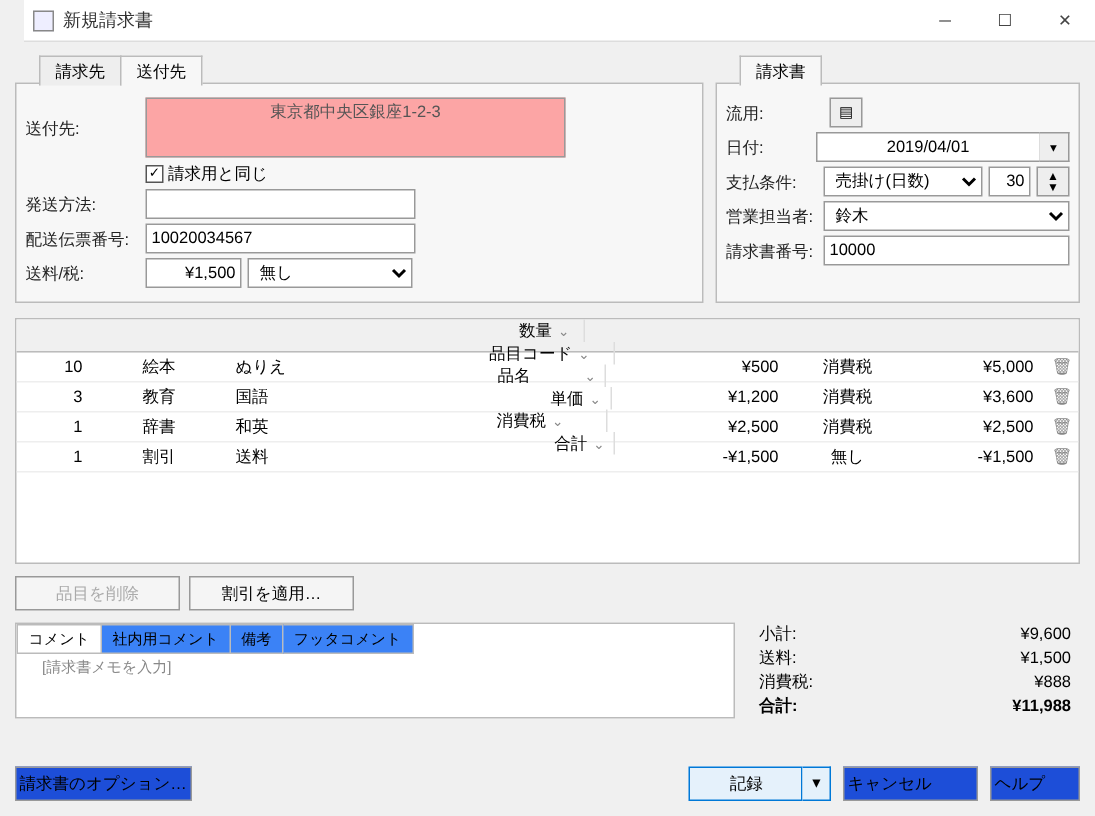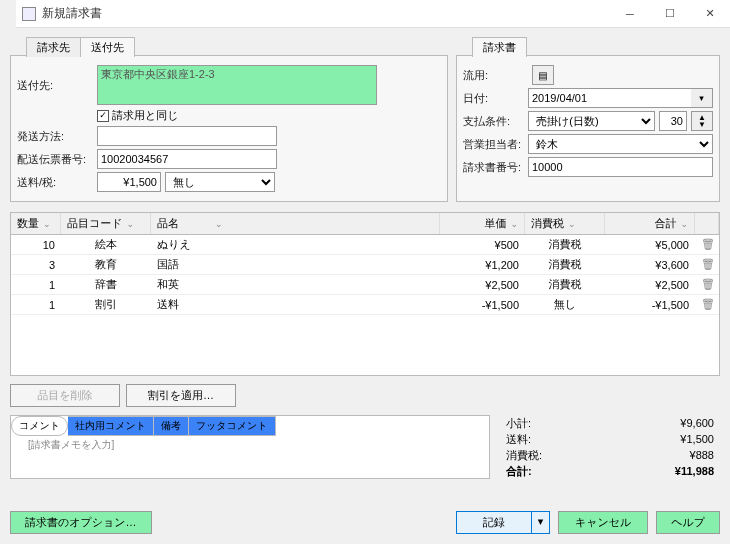--- a/index.html
+++ b/index.html
@@ -6,44 +6,44 @@
 body { background: #f0f0f0; width: 730px; height: 544px; overflow: hidden; }
 .titlebar { height: 28px; background: #fff; display: flex; align-items: center; padding: 0 0 0 6px; border-bottom: 1px solid #ddd; margin-left: 16px; }
 .titlebar .icon { width: 14px; height: 14px; border: 1px solid #888; background: #eef; margin-right: 6px; }
 .titlebar .title { flex: 1; color: #333; font-size: 12px; }
 .titlebar .winbtn { width: 40px; height: 28px; display: flex; align-items: center; justify-content: center; color: #444; }
 
 .content { padding: 8px 10px; }
 .toprow { display: flex; gap: 8px; }
 .panel { border: 1px solid #bbb; background: #f7f7f7; padding: 6px; position: relative; }
 .leftpanel { flex: 1; min-width: 0; }
-.rightpanel { width: 264px; }
+.rightpanel { width: 243px; }
 
 .tabs { position: absolute; top: -19px; left: 15px; display: flex; }
 .tab { padding: 2px 10px; border: 1px solid #bbb; background: #eee; border-bottom: none; margin-right: -1px; }
 .tab.active { background: #f7f7f7; z-index: 1; }
 
 .toprow .panel { margin-top: 19px; }
 
 .formrow { display: flex; align-items: center; margin: 3px 0; }
 .formrow label { width: 80px; color: #222; }
 input[type=text], select, textarea { border: 1px solid #999; background: #fff; padding: 1px 3px; font-size: 11px; }
 input[type=text] { height: 20px; }
 select { height: 20px; }
 textarea { resize: none; }
-.readonly { background: #86efac; color: #555; }
+.readonly { background: #fca5a5; color: #555; text-align: center; }
 .numright { text-align: right; }
 
 .checkbox { display: flex; align-items: center; gap: 3px; }
 .checkbox .box { width: 12px; height: 12px; border: 1px solid #555; background: #fff; display: flex; align-items: center; justify-content: center; color: #000; font-size: 9px; line-height: 1; }
 
 .iconbtn { width: 22px; height: 20px; border: 1px solid #999; background: #eee; display: flex; align-items: center; justify-content: center; }
 
 .table { margin-top: 10px; border: 1px solid #bbb; background: #fff; }
-.thead { display: flex; border-bottom: 1px solid #bbb; background: #f0f0f0; height: 22px; align-items: center; }
+.thead { display: flex; border-bottom: 1px solid #bbb; background: #f0f0f0; height: 22px; align-items: center; flex-direction: column; }
 .th { padding: 0 6px; display: flex; align-items: center; gap: 4px; border-right: 1px solid #ddd; height: 100%; }
 .th .arrow { color: #888; font-size: 9px; }
 .tbody { height: 140px; overflow: auto; }
 .tr { display: flex; height: 20px; align-items: center; border-bottom: 1px solid #eee; }
 .td { padding: 0 6px; }
 .col-qty { width: 50px; text-align: right; }
 .col-code { width: 90px; text-align: center; }
 .col-name { flex: 1; gap: 36px; }
 .col-price { width: 85px; text-align: right; }
 .col-tax { width: 80px; text-align: center; }
@@ -52,30 +52,30 @@
 
 .btnrow { display: flex; gap: 6px; margin-top: 8px; }
 .btn { border: 1px solid #999; background: #f5f5f5; padding: 3px 10px; min-width: 110px; text-align: center; }
 .btn.disabled { color: #aaa; }
 
 .bottomrow { display: flex; gap: 10px; margin-top: 8px; }
 .comments { flex: 1; border: 1px solid #bbb; background: #fff; position: relative; padding-top: 20px; height: 64px; }
 .ctabs { position: absolute; top: 0; left: 0; display: flex; }
 .ctab { padding: 2px 7px; border: 1px solid #bbb; border-left: none; background: #3b82f6; font-size: 10px; }
 .ctab:first-child { border-left: 1px solid #bbb; }
-.ctab.active { background: #fff; border-radius: 10px; }
+.ctab.active { background: #fff; }
 .comments .body { padding: 2px 17px; color: #888; font-size: 10px; }
 
 .totals { width: 220px; }
 .totals .trow { display: flex; justify-content: space-between; padding: 0 6px; line-height: 16px; }
 .totals .trow.bold { font-weight: bold; }
 
 .footer { position: absolute; bottom: 10px; left: 10px; right: 10px; display: flex; align-items: center; gap: 8px; }
 .footer .spacer { flex: 1; }
-.footer .fbtn { border: 1px solid #999; background: #86efac; padding: 3px 14px; min-width: 90px; text-align: center; }
+.footer .fbtn { border: 1px solid #999; background: #1d4ed8; padding: 3px 2px; min-width: 90px; }
 .footer .splitbtn { display: flex; }
 .footer .splitbtn .main { border: 1px solid #0078d7; background: #e5f1fb; padding: 3px 26px; }
 .footer .splitbtn .drop { border: 1px solid #0078d7; border-left: none; background: #e5f1fb; padding: 3px 6px; }
 </style>
 </head>
 <body>
 
 <div class="titlebar">
   <div class="icon"></div>
   <div class="title">新規請求書</div>
@@ -127,21 +127,21 @@
       </div>
 
       <div class="formrow">
         <label style="width:65px">流用:</label>
         <div class="iconbtn" style="margin-left:4px">
           <span style="font-size:10px">▤</span>
         </div>
       </div>
       <div class="formrow">
         <label style="width:65px">日付:</label>
-        <input type="text" style="flex: 1 1 0%;" value="2019/04/01">
+        <input type="text" style="flex: 1 1 0%; text-align: center;" value="2019/04/01">
         <div class="iconbtn" style="margin-left:-1px;border-left:none">
           <span style="font-size:9px">▾</span>
         </div>
       </div>
       <div class="formrow">
         <label style="width:65px">支払条件:</label>
         <select style="flex:1"><option>売掛け(日数)</option></select>
         <input type="text" class="numright" style="width: 28px; margin-left: 4px;" value="30">
         <div class="iconbtn" style="margin-left:4px">
           <span style="font-size:8px;line-height:7px">▲<br>▼</span>

